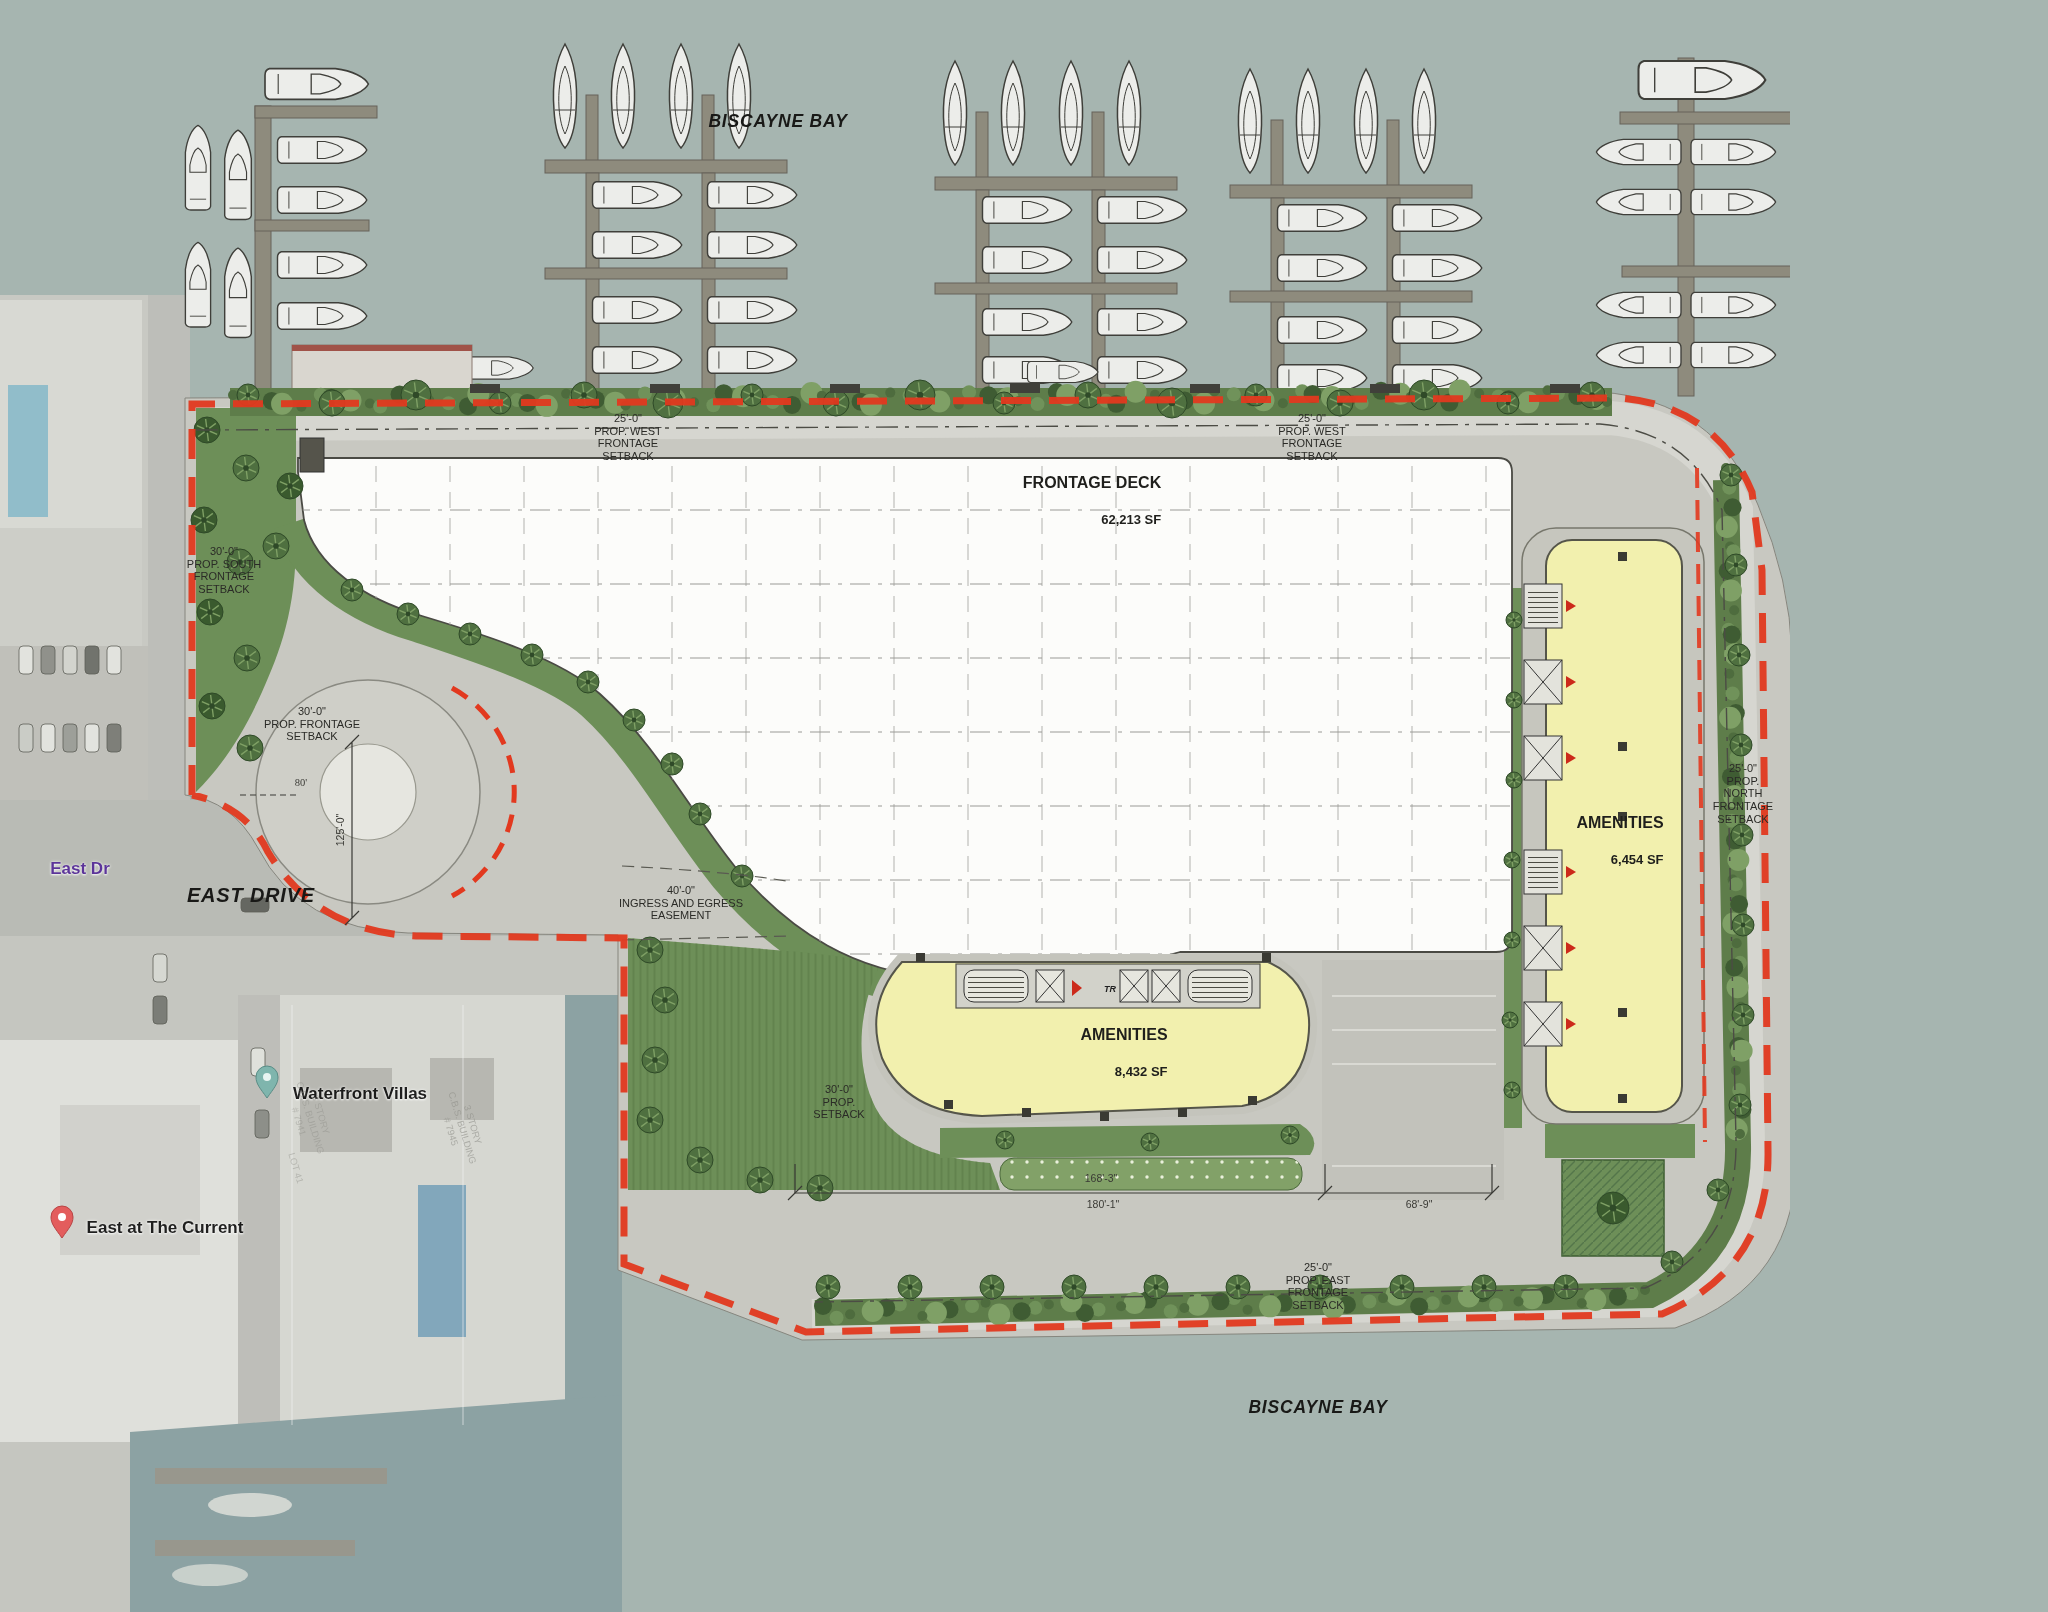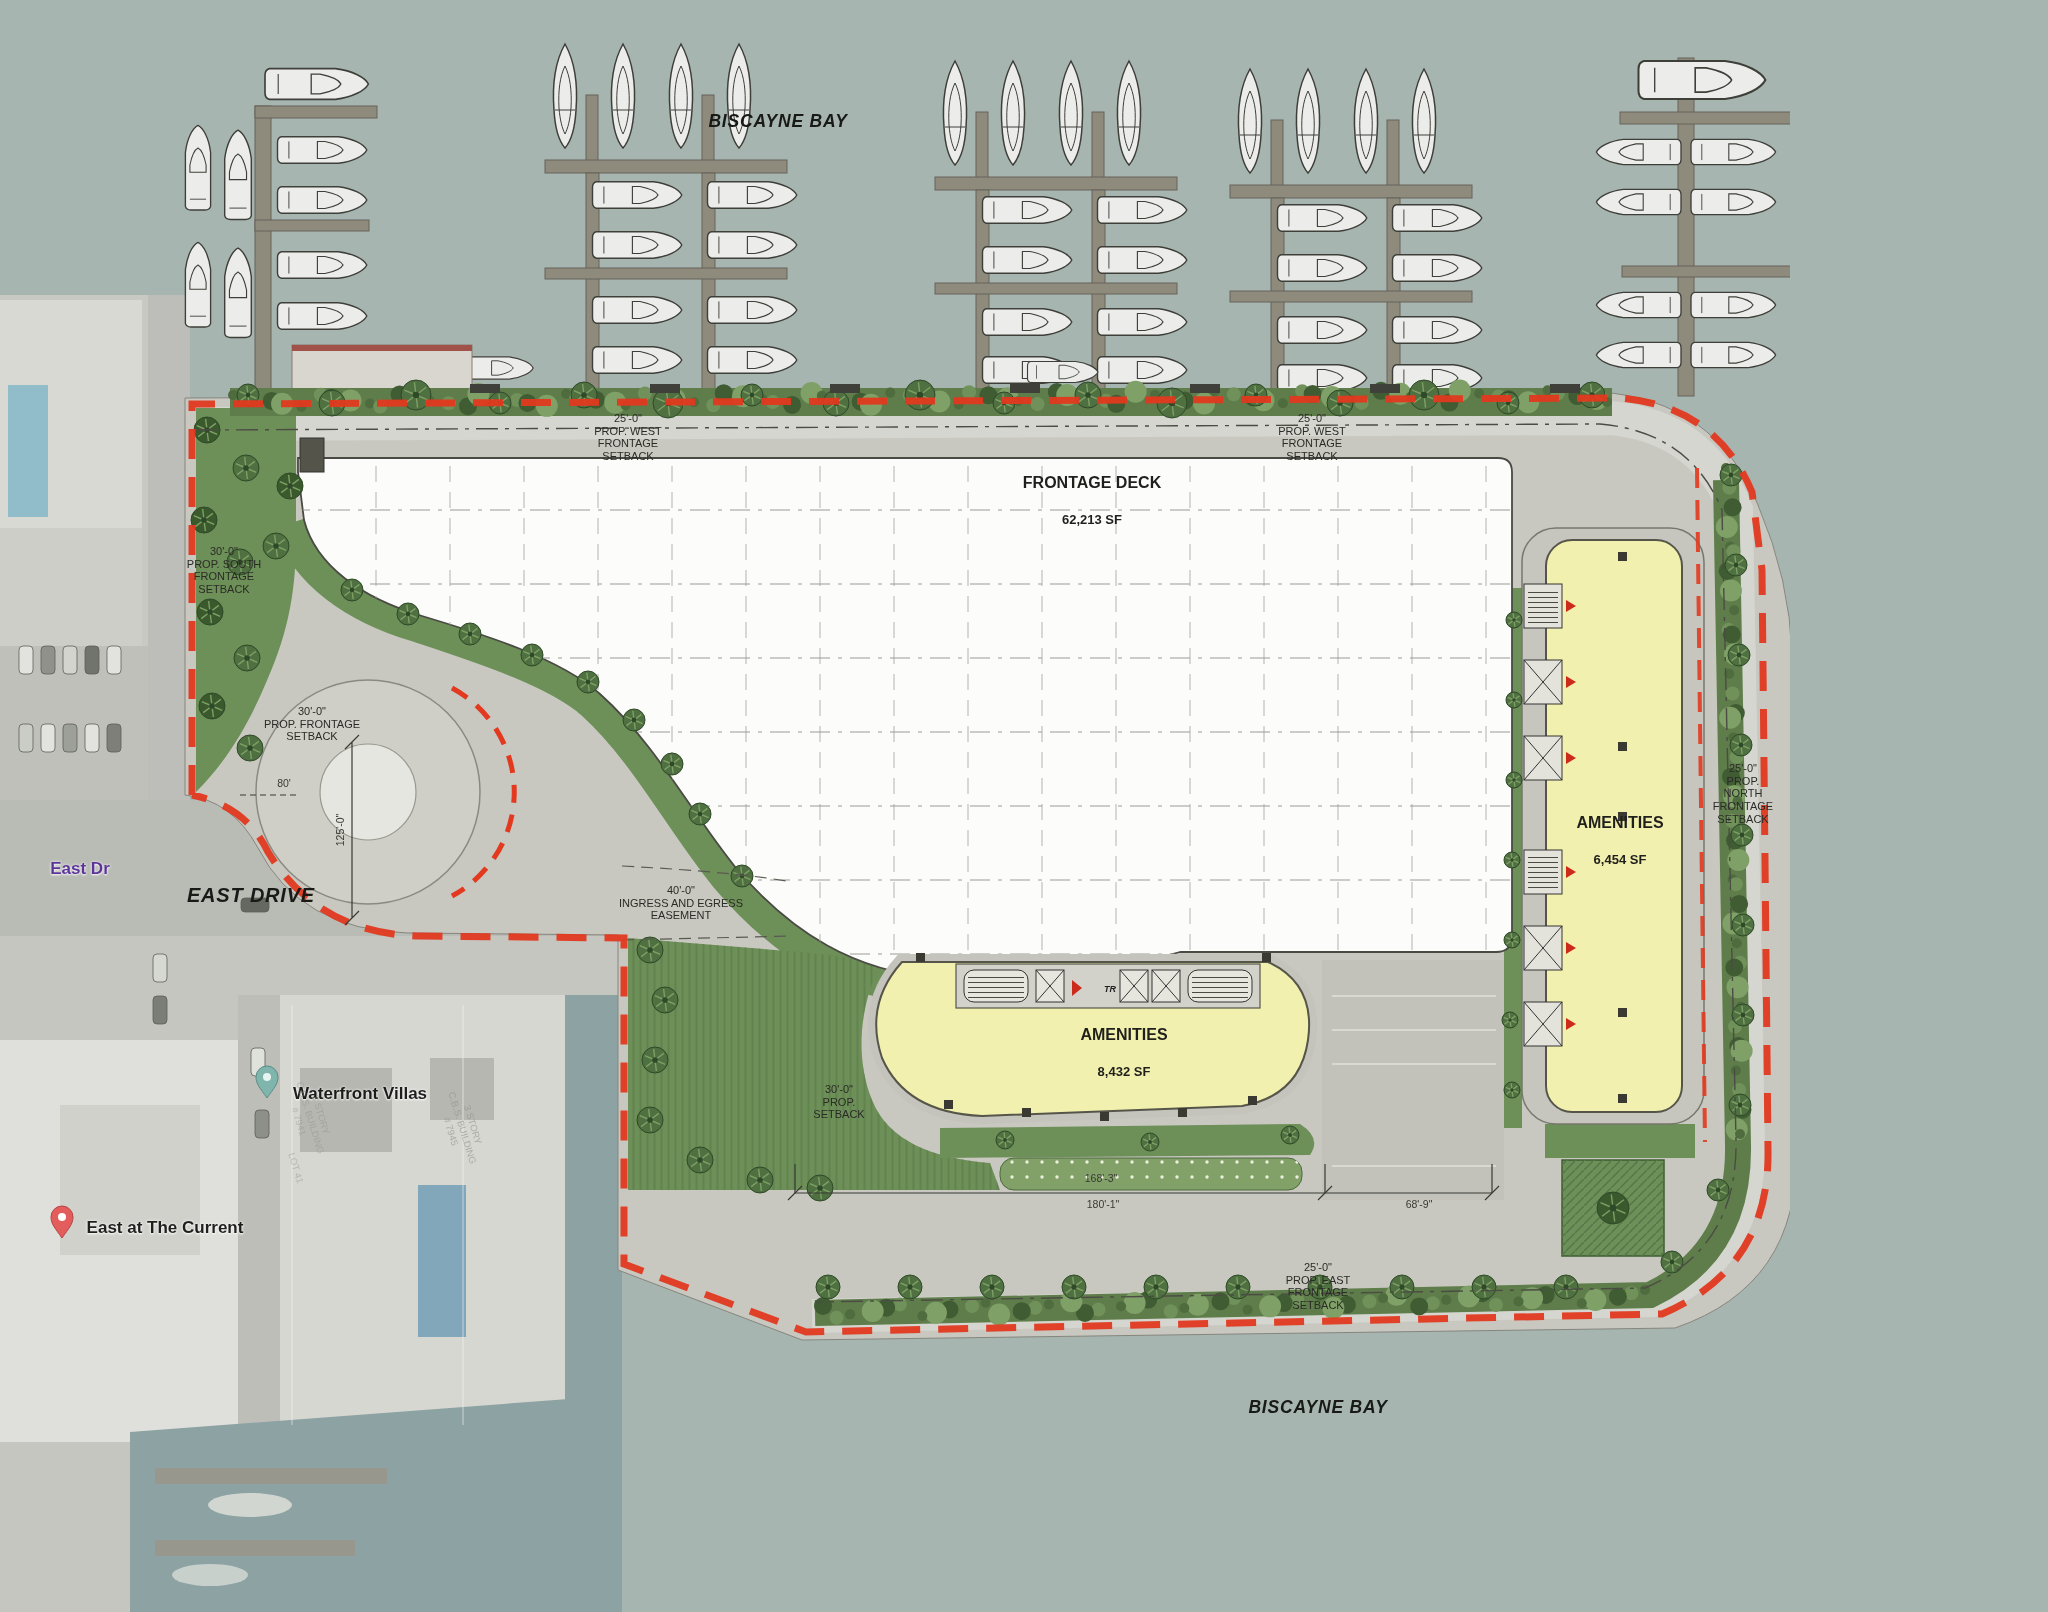--- a/index.html
+++ b/index.html
@@ -4,21 +4,21 @@
 <style>
   html,body{margin:0;padding:0;background:#a6b5b0;}
   #canvas{position:relative;width:1790px;height:1612px;overflow:hidden;background:#a6b5b0;
           font-family:"Liberation Sans",sans-serif;}
   svg{position:absolute;left:0;top:0;}
   .lbl{position:absolute;transform:translate(-50%,-50%);text-align:center;white-space:pre-line;
        color:#1f1f1c;line-height:1.2;pointer-events:none;}
   .bay{font-size:17.5px;font-weight:bold;font-style:italic;letter-spacing:.8px;color:#191917;}
   .sb{font-size:11px;line-height:1.15;color:#2b2b27;}
   .area .nm{display:block;font-size:16px;font-weight:bold;}
-  .area .sf{display:block;font-size:13px;font-weight:bold;}
+  .area .sf{display:block;font-size:13px;font-weight:bold;text-align:right;}
   .dim{font-size:10.5px;color:#3a3a35;}
   .map{font-size:17px;font-weight:bold;color:#000000;opacity:.85;
        text-shadow:0 0 3px #fff,0 1px 2px #fff;white-space:nowrap;}
   .note{font-size:9.5px;color:#8f8f89;opacity:.6;line-height:1.2;}
   .trlbl{font-size:9px;font-weight:bold;color:#222;}
   .rot-90{transform:translate(-50%,-50%) rotate(-90deg);}
   .rot73{transform:translate(-50%,-50%) rotate(73deg);}
 </style>
 </head>
 <body>
@@ -1327,21 +1327,21 @@
 PROP. EAST
 FRONTAGE
 SETBACK</div>
 <div class="lbl sb" style="left:681px;top:903px;">40'-0"
 INGRESS AND EGRESS
 EASEMENT</div>
 
 <div class="lbl dim" style="left:1101px;top:1178px;">168'-3"</div>
 <div class="lbl dim" style="left:1103px;top:1204px;">180'-1"</div>
 <div class="lbl dim" style="left:1419px;top:1204px;">68'-9"</div>
-<div class="lbl dim" style="left:284px;top:783px;">80'</div>
+<div class="lbl dim" style="left:301px;top:783px;font-family:Liberation Serif, serif;">80'</div>
 <div class="lbl dim rot-90" style="left:340px;top:830px;">125'-0"</div>
 
 <div class="lbl bay" style="left:251px;top:895px;font-size:20px;">EAST DRIVE</div>
 <div class="lbl map" style="left:80px;top:869px;color:#4c1d95;">East Dr</div>
 <div class="lbl map" style="left:360px;top:1094px;">Waterfront Villas</div>
 <div class="lbl map" style="left:165px;top:1228px;">East at The Current</div>
 
 <div class="lbl trlbl" style="left:1110px;top:989px;font-style:italic;">TR</div>
 <div class="lbl note rot73" style="left:462px;top:1128px;">3 STORY
 C.B.S. BUILDING

